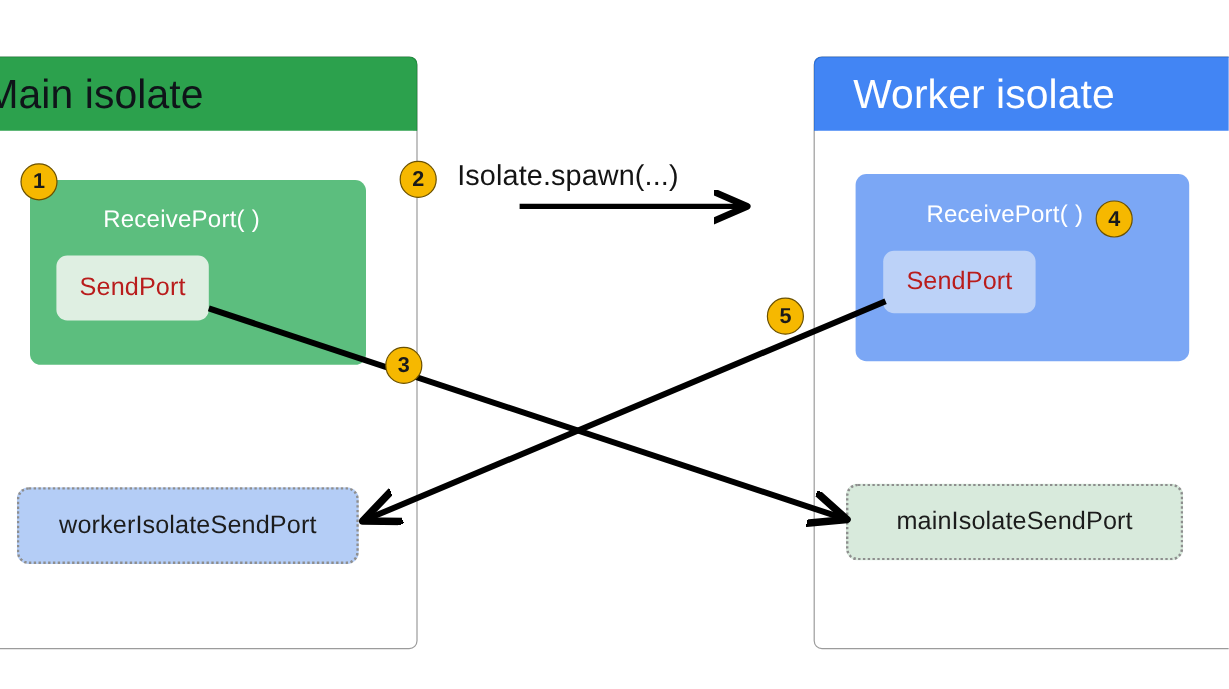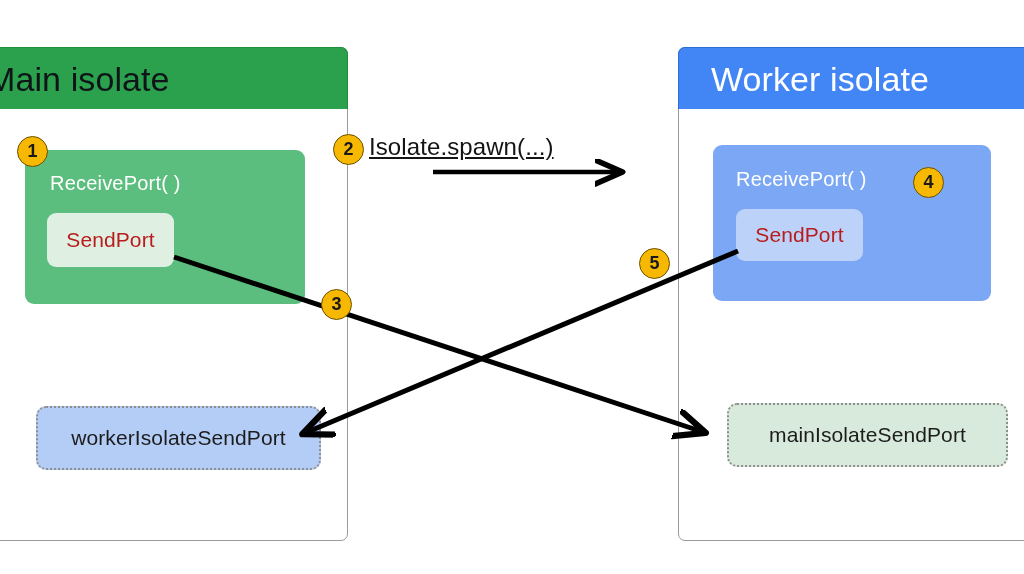--- a/index.html
+++ b/index.html
@@ -82,20 +82,21 @@
     position: absolute;
     box-sizing: border-box;
     border-radius: 9px;
   }
   .receiveport-label {
     position: absolute;
     font-size: 20px;
     color: #ffffff;
     white-space: nowrap;
     letter-spacing: 0.2px;
+    margin-left: 36px;
   }
   .sendport-chip {
     position: absolute;
     box-sizing: border-box;
     border-radius: 9px;
     display: flex;
     align-items: center;
     justify-content: center;
     font-size: 21px;
     color: #b91c1c;
@@ -141,28 +142,28 @@
     border-radius: 10px;
     border: 2px dotted #8e8e8e;
     display: flex;
     align-items: center;
     justify-content: center;
     font-size: 21px;
     color: #1c1c1c;
     letter-spacing: 0.1px;
   }
   #box-worker-send {
-    left: 36px;
+    left: 14px;
     top: 406px;
     width: 285px;
     height: 64px;
     background: #B4CDF6;
   }
   #box-main-send {
-    left: 727px;
+    left: 705px;
     top: 403px;
     width: 281px;
     height: 64px;
     background: #D8EADC;
   }
 
   
   .badge {
     position: absolute;
     width: 29px;
@@ -180,27 +181,26 @@
   }
   #badge-1 { left: 17px;  top: 136px; }
   #badge-2 { left: 333px; top: 134px; }
   #badge-3 { left: 321px; top: 289px; }
   #badge-4 { left: 913px; top: 167px; }
   #badge-5 { left: 639px; top: 248px; }
 
   
   #spawn-label {
     position: absolute;
-    left: 369px;
+    left: 381px;
     top: 133px;
     font-size: 24px;
     color: #141414;
     white-space: nowrap;
     letter-spacing: 0.1px;
-    text-decoration: underline;
   }
   #connector-layer {
     position: absolute;
     left: 0;
     top: 0;
     width: 1024px;
     height: 574px;
     z-index: 20;
     pointer-events: none;
   }

